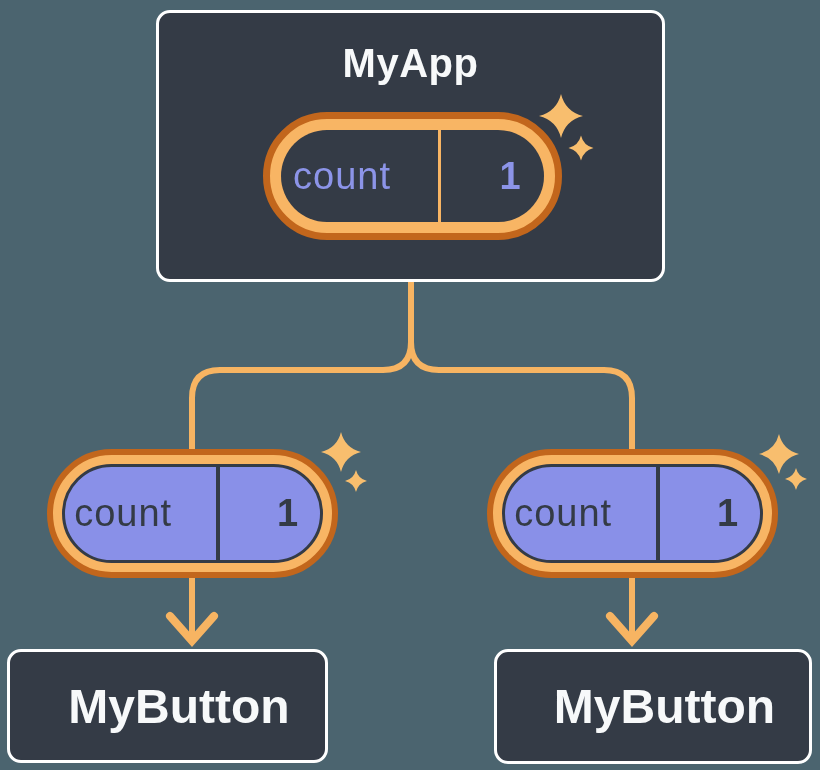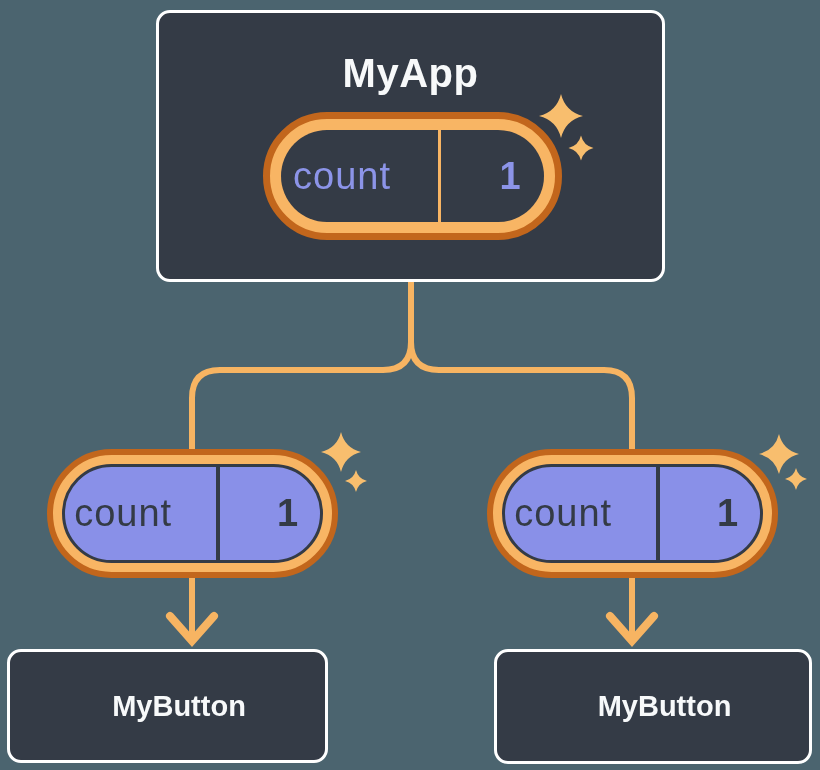--- a/index.html
+++ b/index.html
@@ -29,27 +29,27 @@
     border:3px solid var(--node-border,#FFFFFF);
     border-radius:14px;
   }
   .node-title{
     color:var(--text-light,#F7F9FA);
     font-size:40px;
     font-weight:600;
     text-align:center;
     letter-spacing:.5px;
   }
-  .node.root .node-title{margin-top:38px;}
+  .node.root .node-title{margin-top:28px;}
   .node.btn{
     display:flex;
     align-items:center;
     justify-content:center;
     color:var(--text-light,#F7F9FA);
-    font-size:29px;
+    font-size:48px;
     font-weight:600;
     padding-left:23px;
   }
 
   .pill{
     position:absolute;
     box-sizing:border-box;
     z-index:2;
     border-radius:999px;
     background:var(--orange-light,#F8B564);

